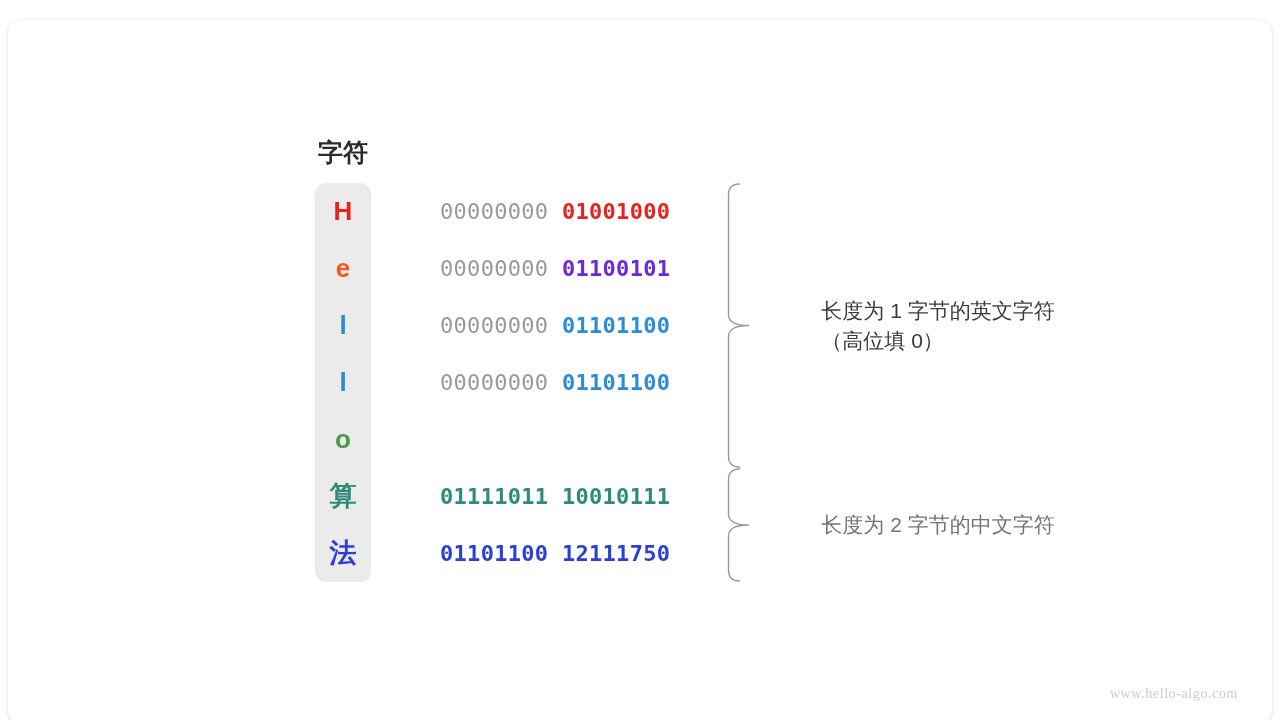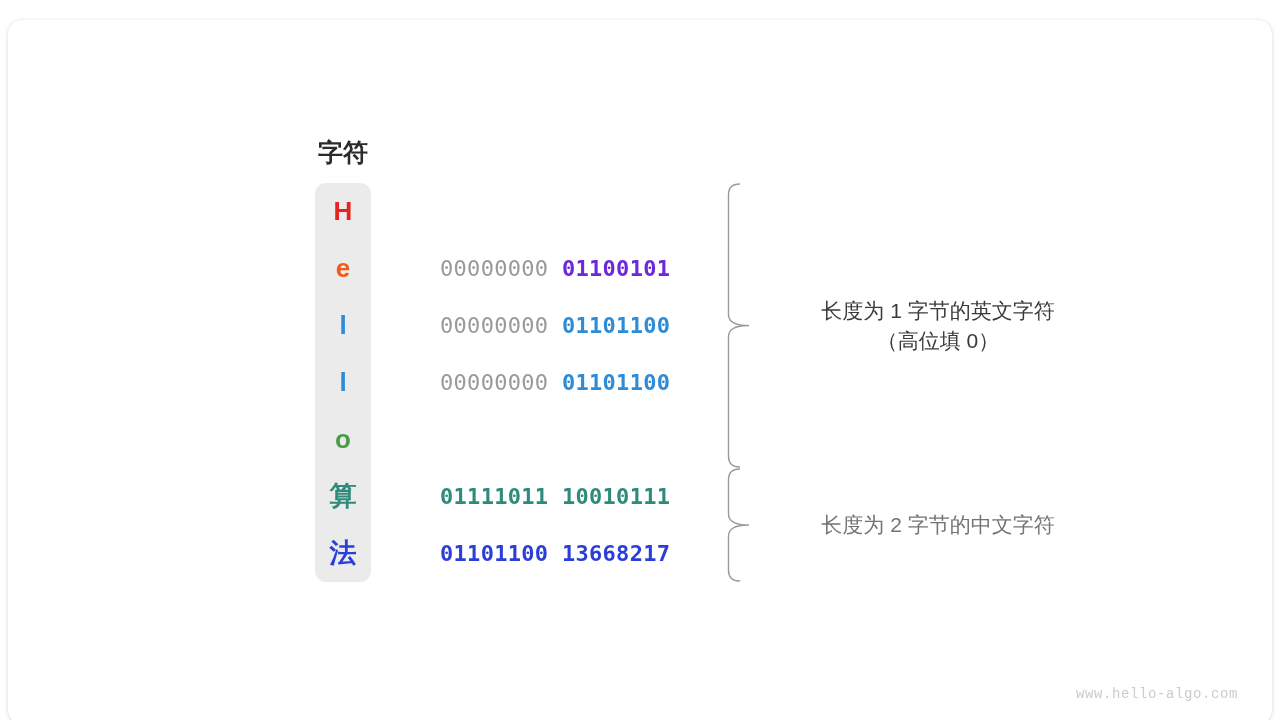--- a/index.html
+++ b/index.html
@@ -112,52 +112,52 @@
   .byte-lo {
     font-weight: bold;
   }
 
   
   .brace {
     position: absolute;
   }
   .annotation {
     position: absolute;
-    text-align: center;
     font-size: 21px;
     line-height: 30px;
     color: #3a3a3a;
     white-space: pre-line;
   }
 
   
   #watermark {
     position: absolute;
     right: 34px;
     bottom: 22px;
-    font-family: Liberation Mono, monospace;
+    font-family: Liberation Serif, serif;
     font-size: 14px;
     color: #cccccc;
     letter-spacing: 0.6px;
   }
 </style>
 </head>
 <body>
 
 <div id="figure-card">
 
   <div id="header-row">
     <div id="header-char">字符</div>
   </div>
 
   <div id="char-pill"></div>
 
   <div id="rows-container">
       <div class="row" style="top: 163px;">
         <div class="char-cell" style="color: rgb(232, 35, 31);">H</div>
+        <div class="bits-cell"><span class="byte-hi" style="color: rgb(154, 154, 154);">00000000</span> <span class="byte-lo" style="color: rgb(232, 35, 31);">01001000</span></div>
       </div>
       <div class="row" style="top: 220px;">
         <div class="char-cell" style="color: rgb(240, 90, 30);">e</div>
         <div class="bits-cell"><span class="byte-hi" style="color: rgb(154, 154, 154);">00000000</span> <span class="byte-lo" style="color: #6d28d9;">01100101</span></div>
       </div>
       <div class="row" style="top: 277px;">
         <div class="char-cell" style="color: rgb(45, 140, 216);">l</div>
         <div class="bits-cell"><span class="byte-hi" style="color: rgb(154, 154, 154);">00000000</span> <span class="byte-lo" style="color: rgb(45, 140, 216);">01101100</span></div>
       </div>
       <div class="row" style="top: 334px;">
@@ -166,21 +166,21 @@
       </div>
       <div class="row" style="top: 391px;">
         <div class="char-cell" style="color: rgb(74, 154, 74);">o</div>
       </div>
       <div class="row" style="top: 448px;">
         <div class="char-cell cjk" style="color: rgb(46, 139, 122);">算</div>
         <div class="bits-cell"><span class="byte-hi colored" style="color: rgb(46, 139, 122);">01111011</span> <span class="byte-lo" style="color: rgb(46, 139, 122);">10010111</span></div>
       </div>
       <div class="row" style="top: 505px;">
         <div class="char-cell cjk" style="color: rgb(43, 63, 216);">法</div>
-        <div class="bits-cell"><span class="byte-hi colored" style="color: rgb(43, 63, 216);">01101100</span> <span class="byte-lo" style="color: rgb(43, 63, 216);">13668217</span></div>
+        <div class="bits-cell"><span class="byte-hi colored" style="color: rgb(43, 63, 216);">01101100</span> <span class="byte-lo" style="color: rgb(43, 63, 216);">12111750</span></div>
       </div>
     </div>
 
   <div id="groups-container">
       <div class="brace" style="left: 718px; top: 163px;"><svg width="26" height="285" viewBox="0 0 26 285">
           <path d="M 13.5 1 Q 2.5 1 2.5 12 L 2.5 131.5 Q 2.5 142.5 22.5 142.5 Q 2.5 142.5 2.5 153.5 L 2.5 273 Q 2.5 284 13.5 284" fill="none" stroke="#9a9a9a" stroke-width="1.4" stroke-linecap="round" stroke-linejoin="round"></path>
         </svg></div>
       <div class="annotation" style="left: 762px; width: 336px; top: 163px; height: 285px; display: flex; align-items: center; justify-content: center; color: rgb(58, 58, 58);">长度为 1 字节的英文字符
 （高位填 0）</div>
       <div class="brace" style="left: 718px; top: 448px;"><svg width="26" height="114" viewBox="0 0 26 114">

